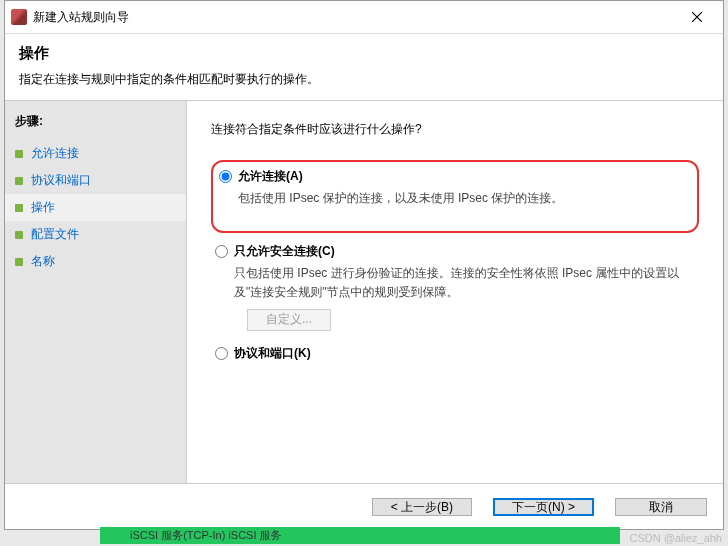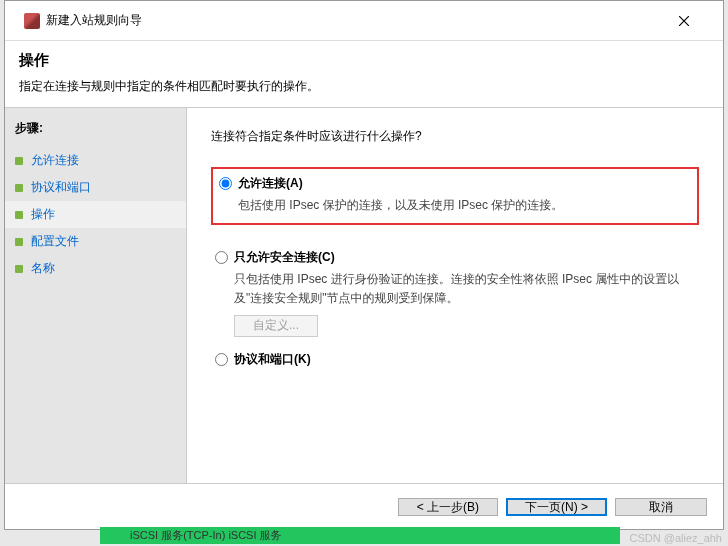--- a/index.html
+++ b/index.html
@@ -1,40 +1,40 @@
 <!DOCTYPE html>
 <html><head>
   <meta charset="utf-8">
   <style>
     * { margin: 0; padding: 0; box-sizing: border-box; font-family: "Microsoft YaHei", "SimSun", Arial, sans-serif; }
     body { background: #e8e8e8; width: 728px; height: 546px; overflow: hidden; position: relative; }
     .window { background: #fff; width: 720px; height: 530px; position: absolute; top: 0; left: 4px; border: 1px solid #999; display: flex; flex-direction: column; }
-    .titlebar { height: 40px; display: flex; align-items: center; padding: 0 19px; border-bottom: 1px solid #ddd; }
+    .titlebar { height: 33px; display: flex; align-items: center; padding: 0 6px; border-bottom: 1px solid #ddd; }
     .titlebar-icon { width: 16px; height: 16px; margin-right: 6px; background: linear-gradient(135deg, #c85050 40%, #8a3030 60%); border-radius: 2px; }
     .titlebar-text { font-size: 12px; flex: 1; }
     .close-btn { width: 40px; height: 26px; display: flex; align-items: center; justify-content: center; font-size: 16px; cursor: pointer; }
     .header-area { padding: 10px 14px 12px; border-bottom: 1px solid #ccc; background: #fff; }
     .header-title { font-size: 15px; font-weight: bold; margin-bottom: 8px; }
     .header-desc { font-size: 12px; color: #000; }
     .body { flex: 1; display: flex; background: #fff; }
     .sidebar { width: 182px; border-right: 1px solid #ccc; padding-top: 8px; background: #e5e5e5; }
     .steps-title { font-size: 12px; font-weight: bold; padding: 4px 10px 10px; }
     .step-item { display: flex; align-items: center; padding: 5px 10px; font-size: 12px; color: #0066cc; cursor: pointer; }
     .step-item.current { background: #f0f0f0; color: #0066cc; }
     .step-bullet { width: 8px; height: 8px; background: #7cb342; border-radius: 1px; margin-right: 8px; flex-shrink: 0; }
     .main { flex: 1; padding: 20px 24px 10px; display: flex; flex-direction: column; font-size: 12px; }
     .question { margin-bottom: 22px; }
     .option-group { margin-bottom: 14px; padding-left: 4px; }
     .option-row { display: flex; align-items: flex-start; }
     .option-row input[type=radio] { margin-top: 2px; margin-right: 6px; width: 13px; height: 13px; }
     .option-label { font-weight: bold; }
     .option-desc { margin-left: 19px; margin-top: 4px; color: #444; line-height: 1.6; }
-    .highlight-box { border: 2px solid #e63232; border-radius: 0; padding: 6px 6px 8px; margin-bottom: 24px; }
+    .highlight-box { border: 2px solid #e63232; border-radius: 12px; padding: 6px 6px 23px; margin-bottom: 10px; }
     .custom-btn-wrap { margin-left: 19px; margin-top: 6px; }
-    .btn { height: 22px; padding: 0 18px; font-size: 12px; border: 1px solid #adadad; background: #e1e1e1; cursor: pointer; }
+    .btn { height: 22px; padding: 0 18px; font-size: 12px; border: 1px solid #adadad; background: #e1e1e1; cursor: pointer; margin-left: 13px; }
     .btn-disabled { color: #a0a0a0; background: #f4f4f4; border-color: #ccc; }
     .footer { height: 46px; border-top: 1px solid #ccc; display: flex; align-items: center; justify-content: flex-end; padding-right: 16px; gap: 8px; }
     .footer .btn { min-width: 92px; height: 18px; }
     .btn-default { border: 1px solid #0078d7; box-shadow: inset 0 0 0 1px #0078d7; }
     .bg-strip { position: absolute; bottom: 2px; left: 100px; font-size: 11px; color: #333; background: #22c55e; width: 520px; padding: 1px 30px; }
     .watermark { position: absolute; bottom: 2px; right: 6px; font-size: 11px; color: #bbb; }
   </style>
 </head>
 <body>
 

